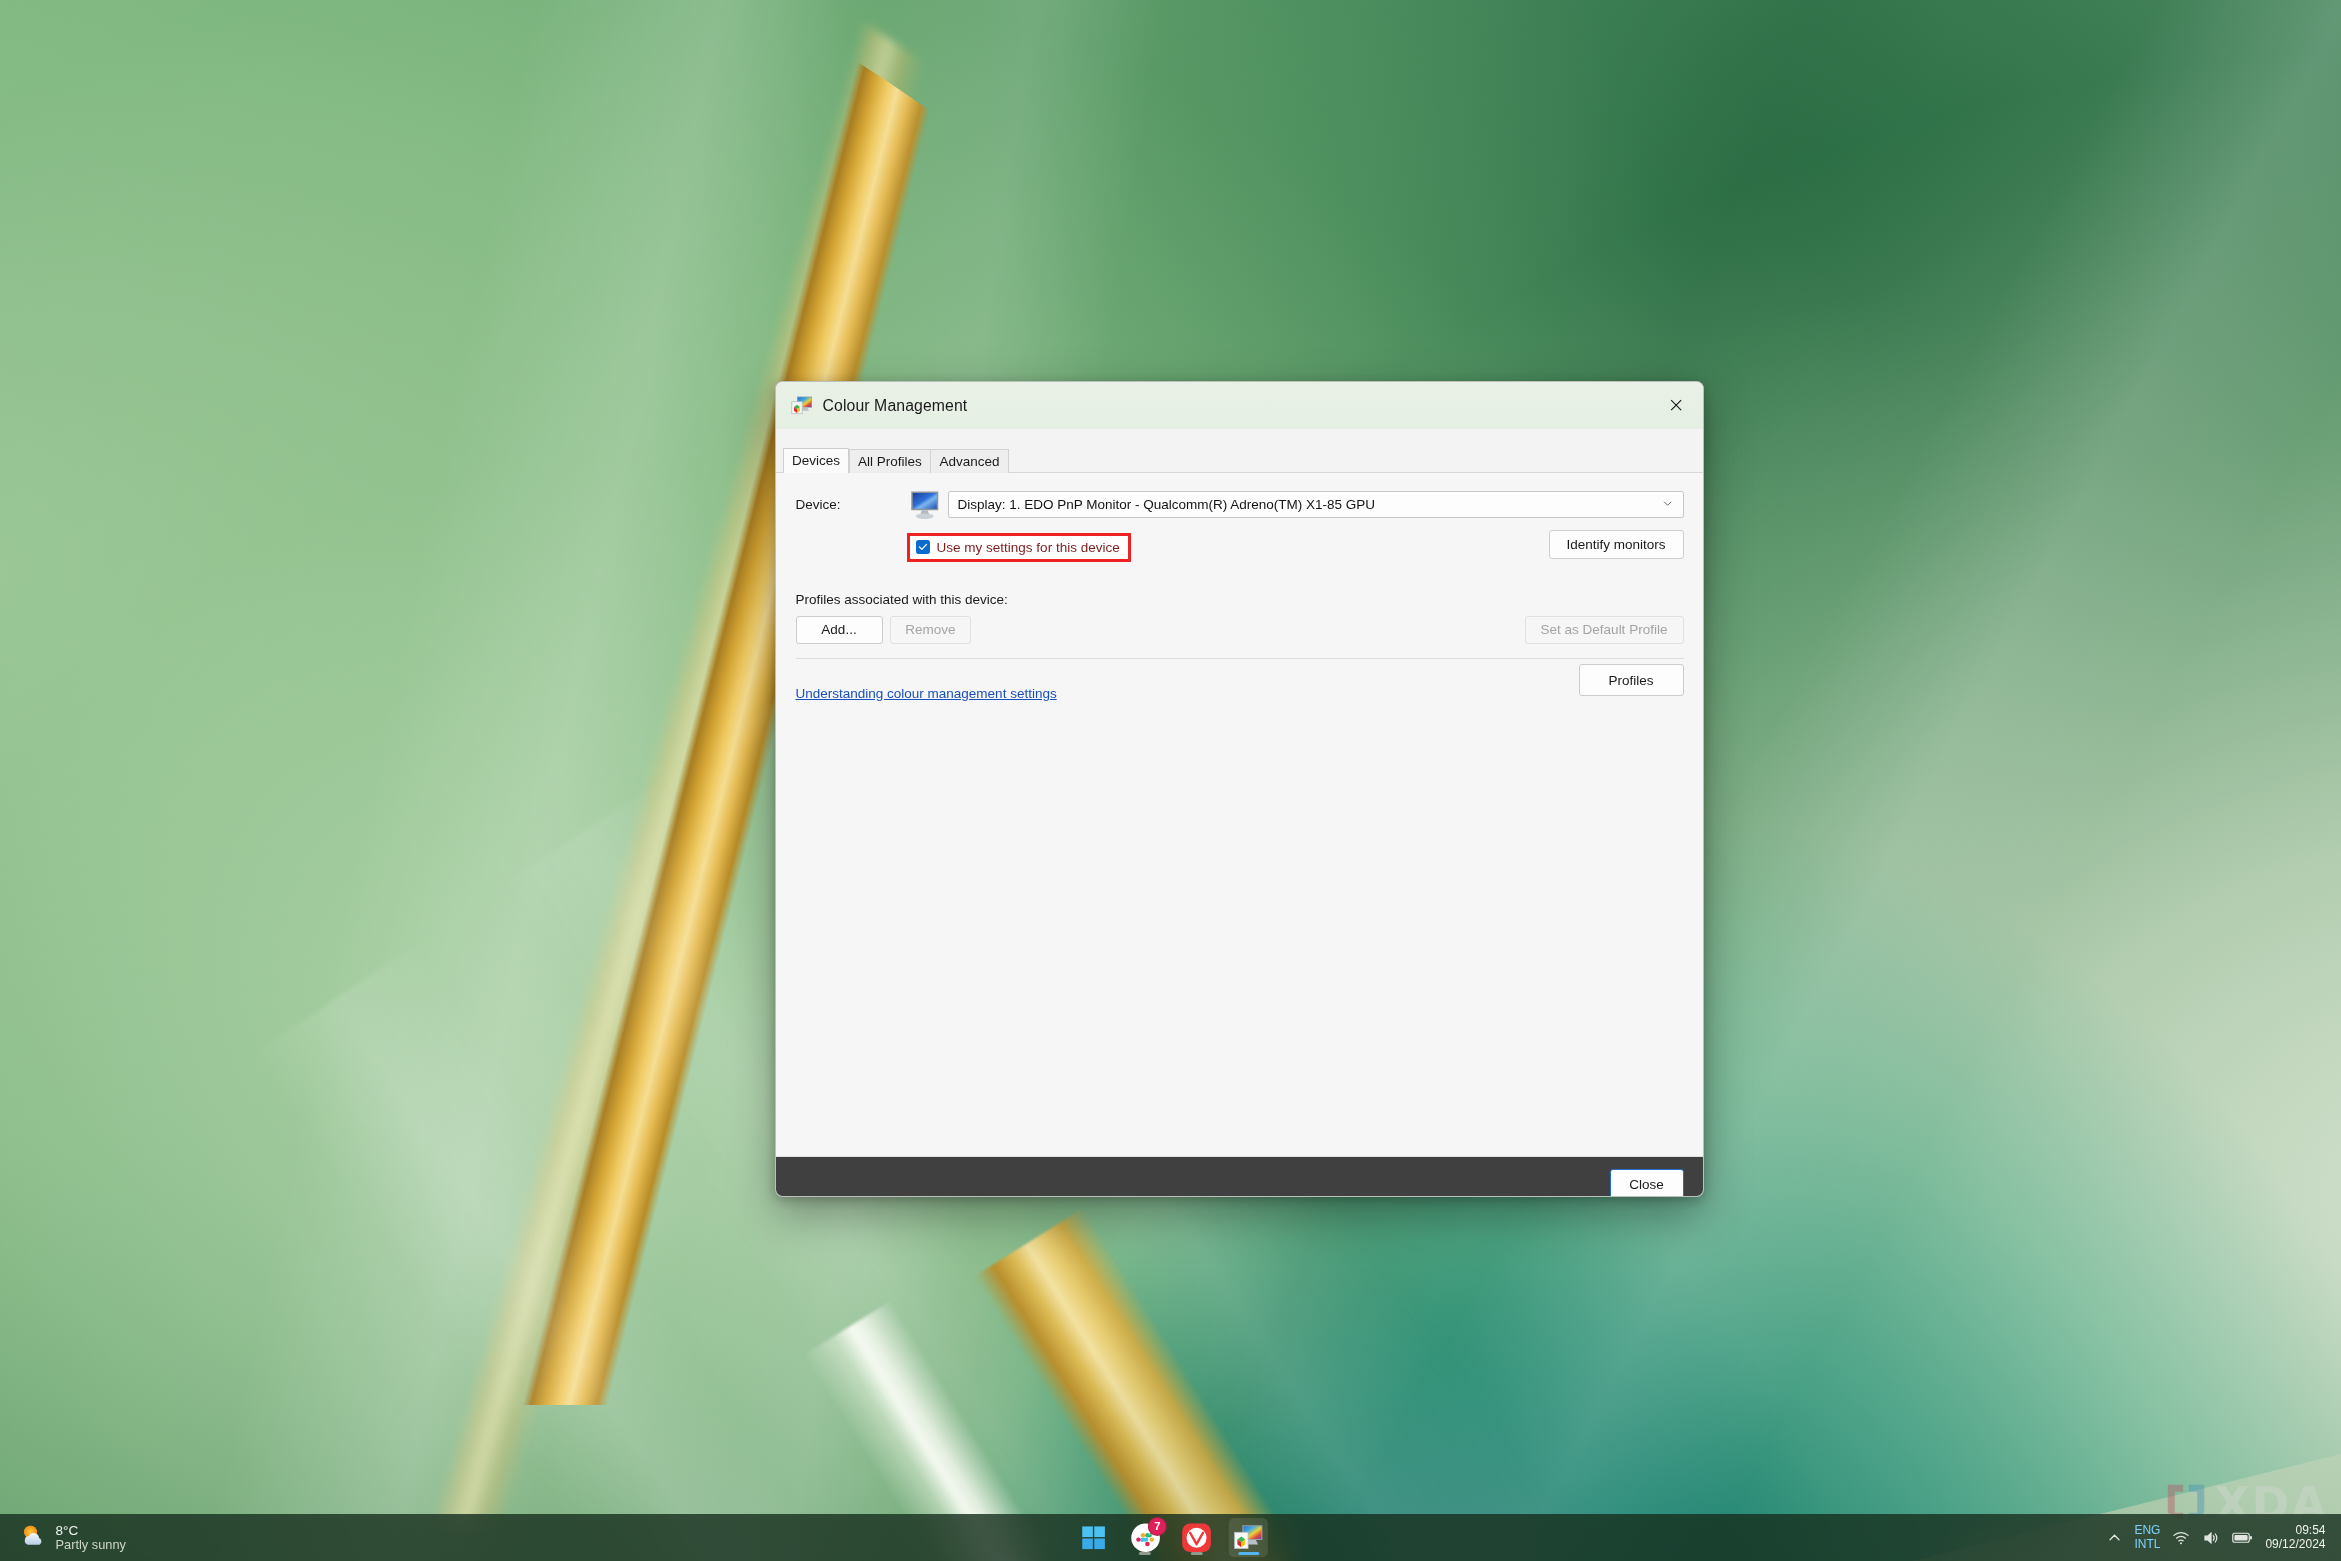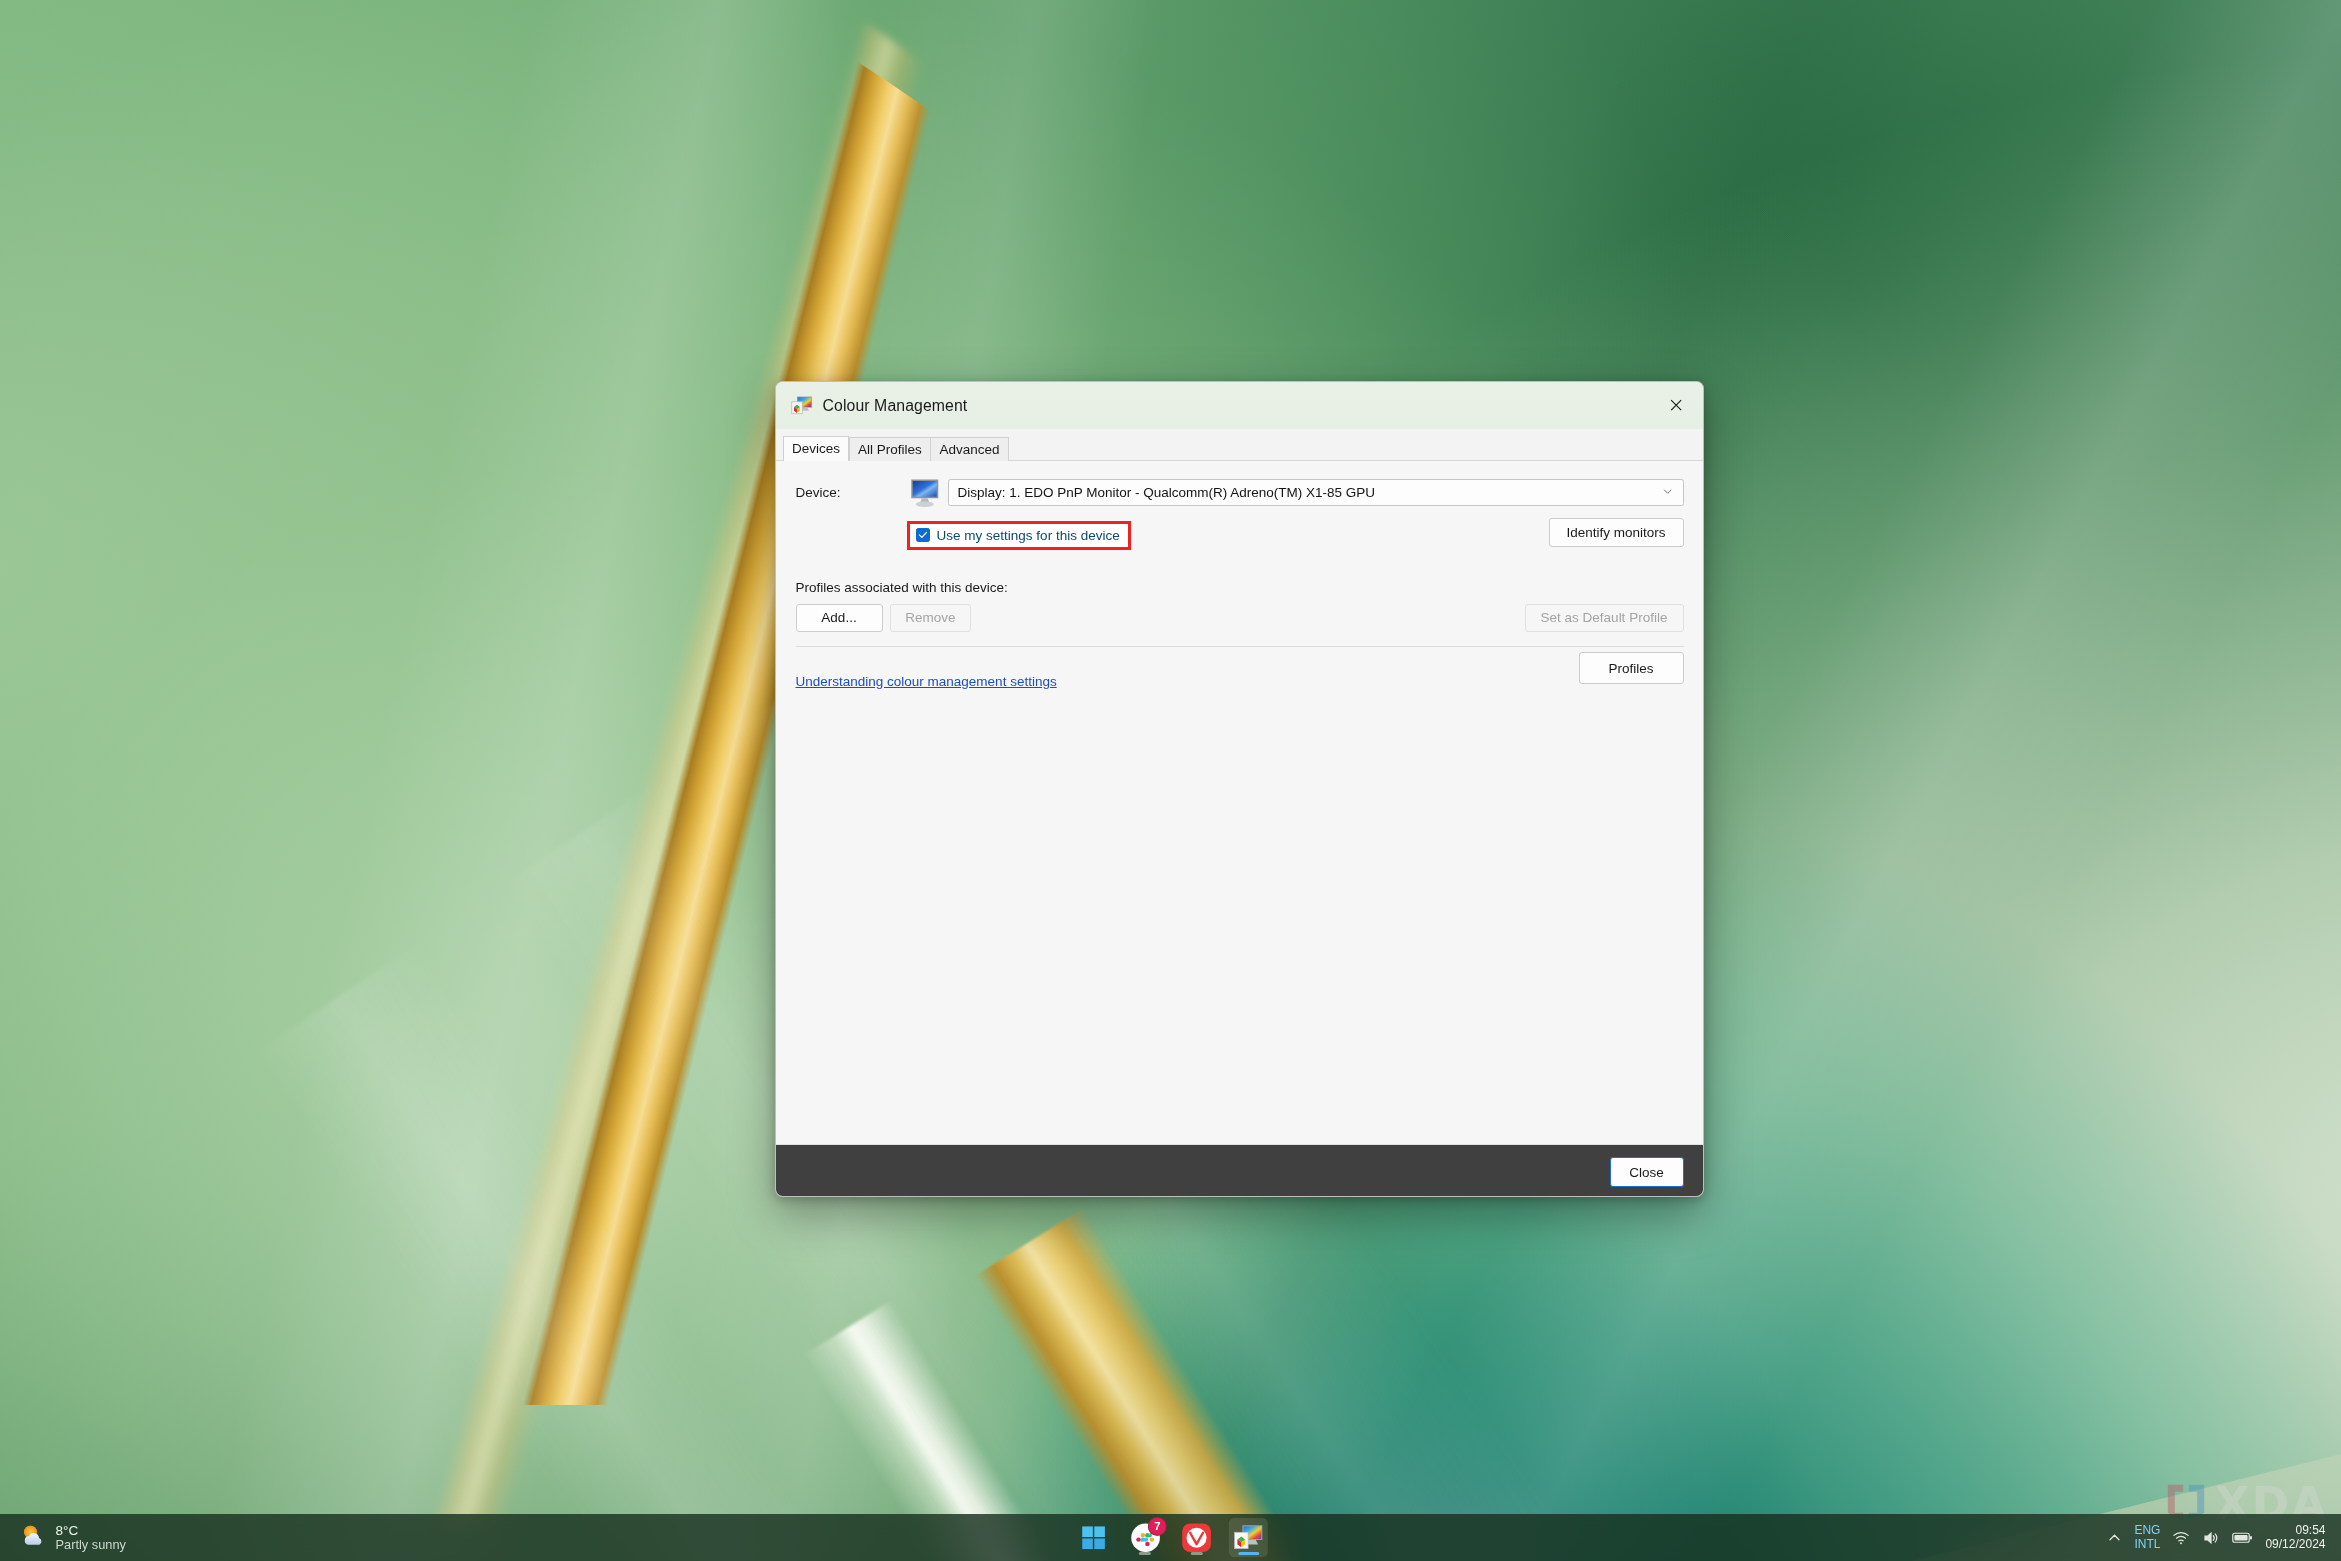--- a/index.html
+++ b/index.html
@@ -160,20 +160,21 @@
     cursor:default;
   }
   .closebtn svg{ width:14.3px; height:14.3px; }
 
   .tabstrip{
     height:32px;
     background:#f3f3f3;
     display:flex; align-items:flex-end;
     padding-left:6.8px;
     position:relative;
+    margin-top:12px;
   }
   .tabstrip::after{
     content:""; position:absolute; left:0; right:0; bottom:0;
     height:0.8px; background:#d8d8d8;
   }
   .tab{
     height:24px;
     padding:0 8.3px;
     display:flex; align-items:center;
     font-size:13.5px; color:#1b1b1b;
@@ -230,21 +231,21 @@
   }
   .cb{
     width:14.3px; height:14.3px;
     background:#0b6ccf;
     border:0.8px solid #0b6ccf;
     border-radius:2.3px;
     display:flex; align-items:center; justify-content:center;
     margin-right:6.8px; flex:none;
   }
   .cb svg{ width:9.8px; height:9.8px; }
-  .cb-label{ font-size:13.5px; color:#0c4a6e; white-space:nowrap; }
+  .cb-label{ font-size:13.5px; color:#7f1d1d; white-space:nowrap; }
 
   .btn{
     background:#fdfdfd;
     border:0.8px solid #cdcdcd;
     border-radius:3px;
     font-size:13.5px; color:#1a1a1a;
     display:flex; align-items:center; justify-content:center;
     font-family:"Liberation Sans", sans-serif;
   }
   .btn.disabled{ color:#a4a4a4; background:#f6f6f6; border-color:#e0e0e0; }

